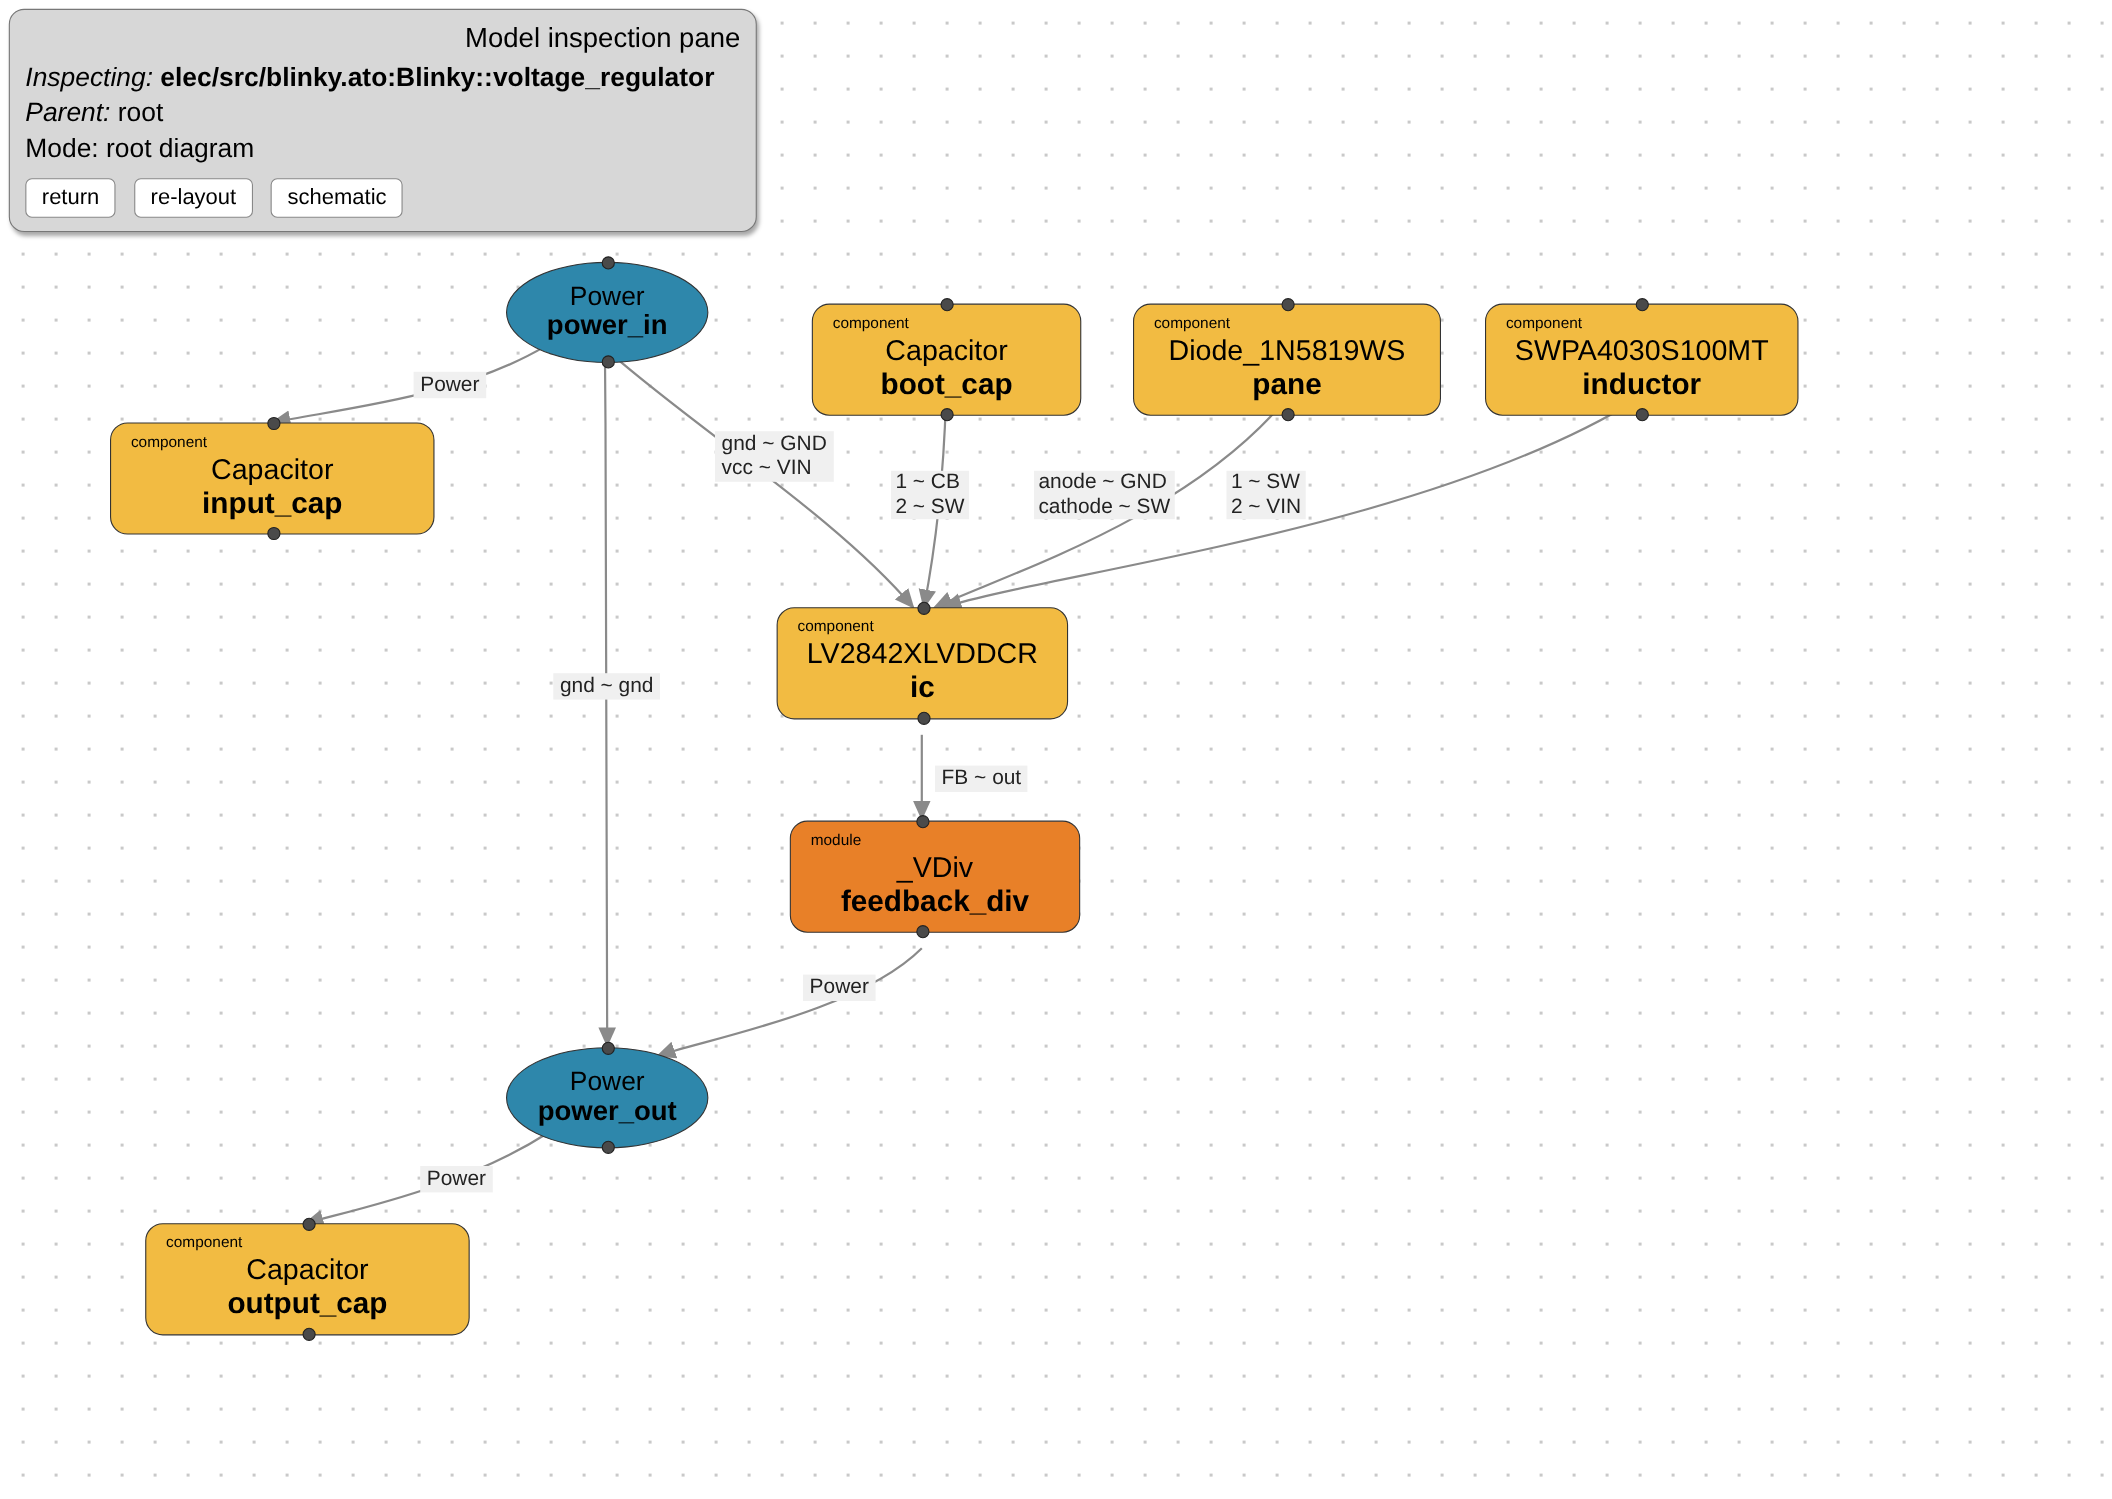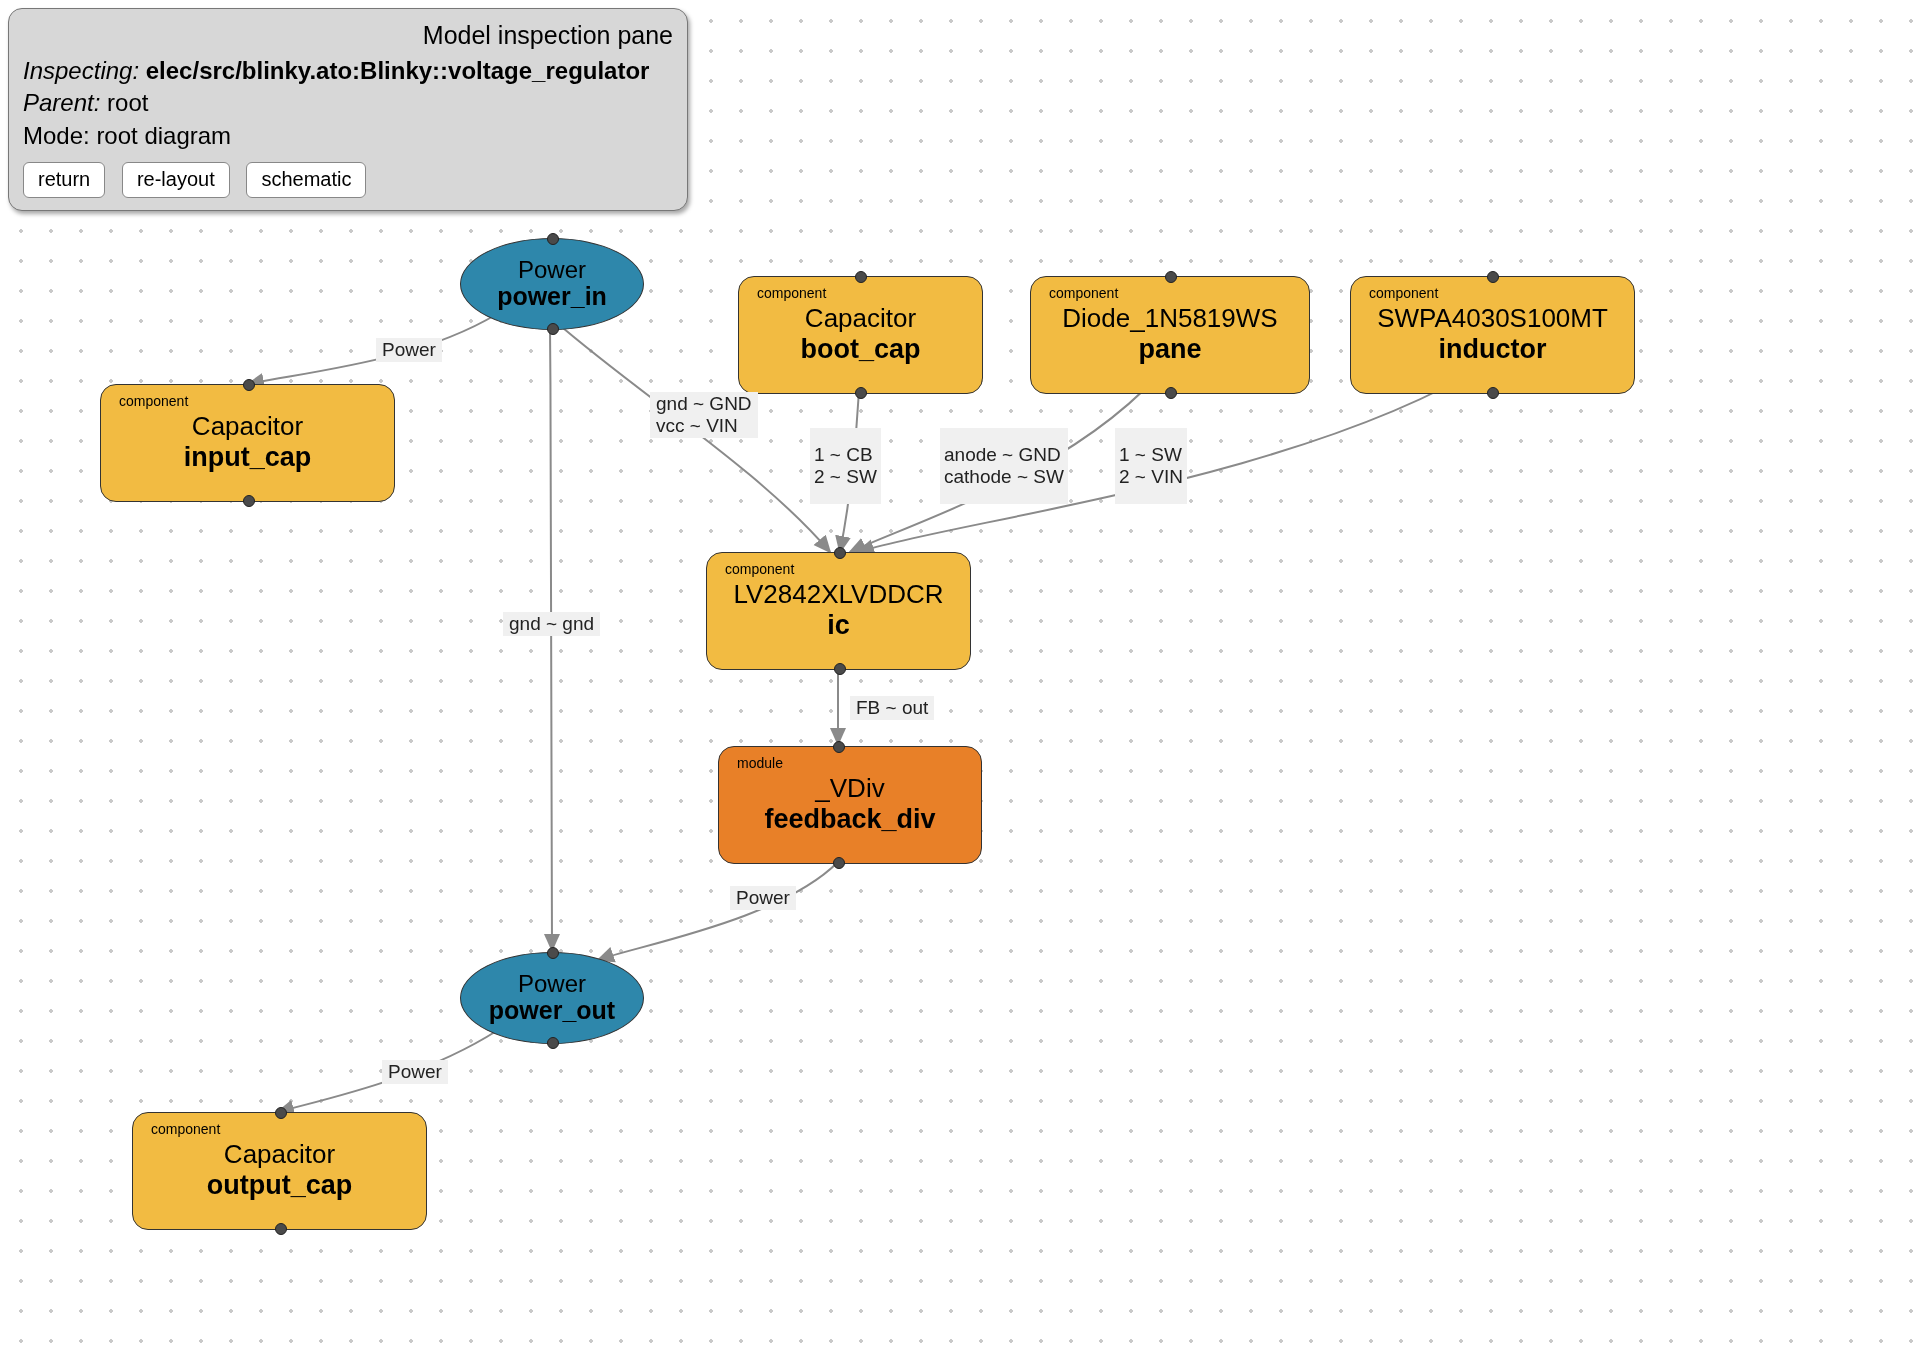--- a/index.html
+++ b/index.html
@@ -8,28 +8,28 @@
   
   .pane{position:absolute;left:8px;top:8px;width:680px;background:#d7d7d7;border:1.5px solid #777;border-radius:14px;box-shadow:2px 3px 4px rgba(0,0,0,.35);padding:10px 14px 12px 14px;box-sizing:border-box;font-size:24px;line-height:1.35;color:#000}
   .pane .title{text-align:right;font-size:25px;margin-bottom:2px}
   .pane .row em{font-style:italic}
   .pane .btns{margin-top:10px}
   .btn{display:inline-block;background:#fff;border:1px solid #888;border-radius:6px;padding:3px 14px 4px;font-size:20px;margin-right:10px;cursor:pointer;user-select:none}
   
   .node{position:absolute;box-sizing:border-box}
   .oval{width:184px;height:92px;background:#2e87ab;border:1.5px solid #333;border-radius:50%;display:flex;flex-direction:column;align-items:center;justify-content:center;color:#000;font-size:24px;line-height:1.1}
   .oval .name{font-weight:700;font-size:25px}
-  .comp{background:#f2bb42;border:1.5px solid #333;border-radius:16px;padding:8px 18px 28px 18px;min-width:230px;color:#000}
+  .comp{background:#f2bb42;border:1.5px solid #333;border-radius:16px;padding:8px 18px 12px 18px;min-width:230px;color:#000}
   .comp .tag{font-size:14px;margin-bottom:2px}
   .comp .type{font-size:26px;text-align:center}
   .comp .name{font-size:27px;font-weight:700;text-align:center}
   .mod{background:#e88028}
   
   .elab{position:absolute;background:#f0f0f0;border:0;padding:1px 6px;font-size:19px;color:#222;line-height:1.15;white-space:nowrap}
-  .elab.smallpad{padding:16px 4px}
+  .elab.smallpad{padding:0 4px}
   
   .port{position:absolute;width:10px;height:10px;background:#4a4a4a;border:1.5px solid #222;border-radius:50%}
   
   svg.edges{position:absolute;inset:0;width:1920px;height:1363px;pointer-events:none}
   svg.edges path{fill:none;stroke:#8a8a8a;stroke-width:2}
   svg.edges polygon{fill:#8a8a8a}
 </style>
 </head>
 <body>
 

